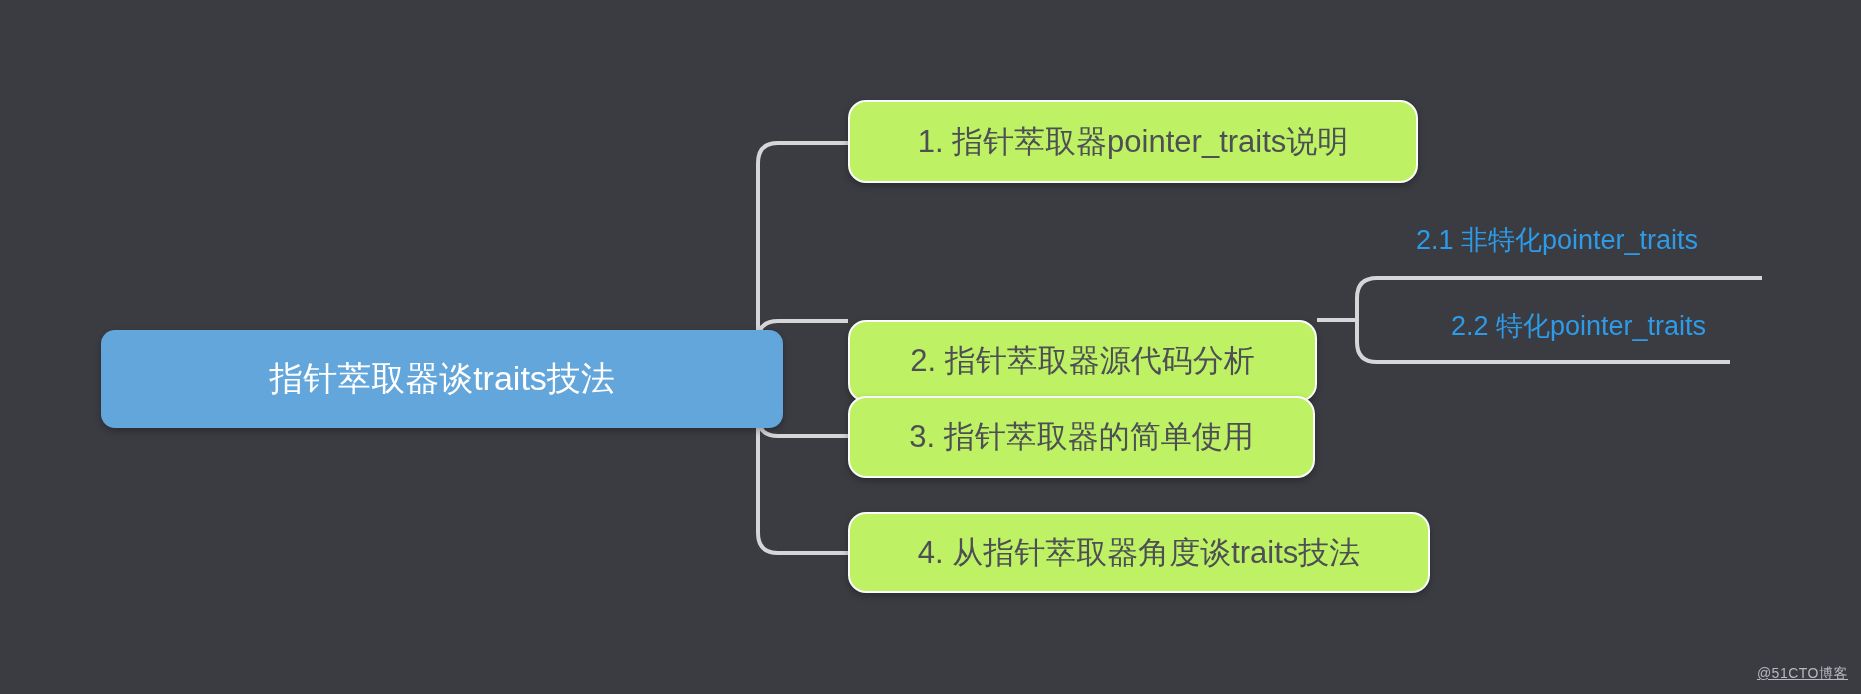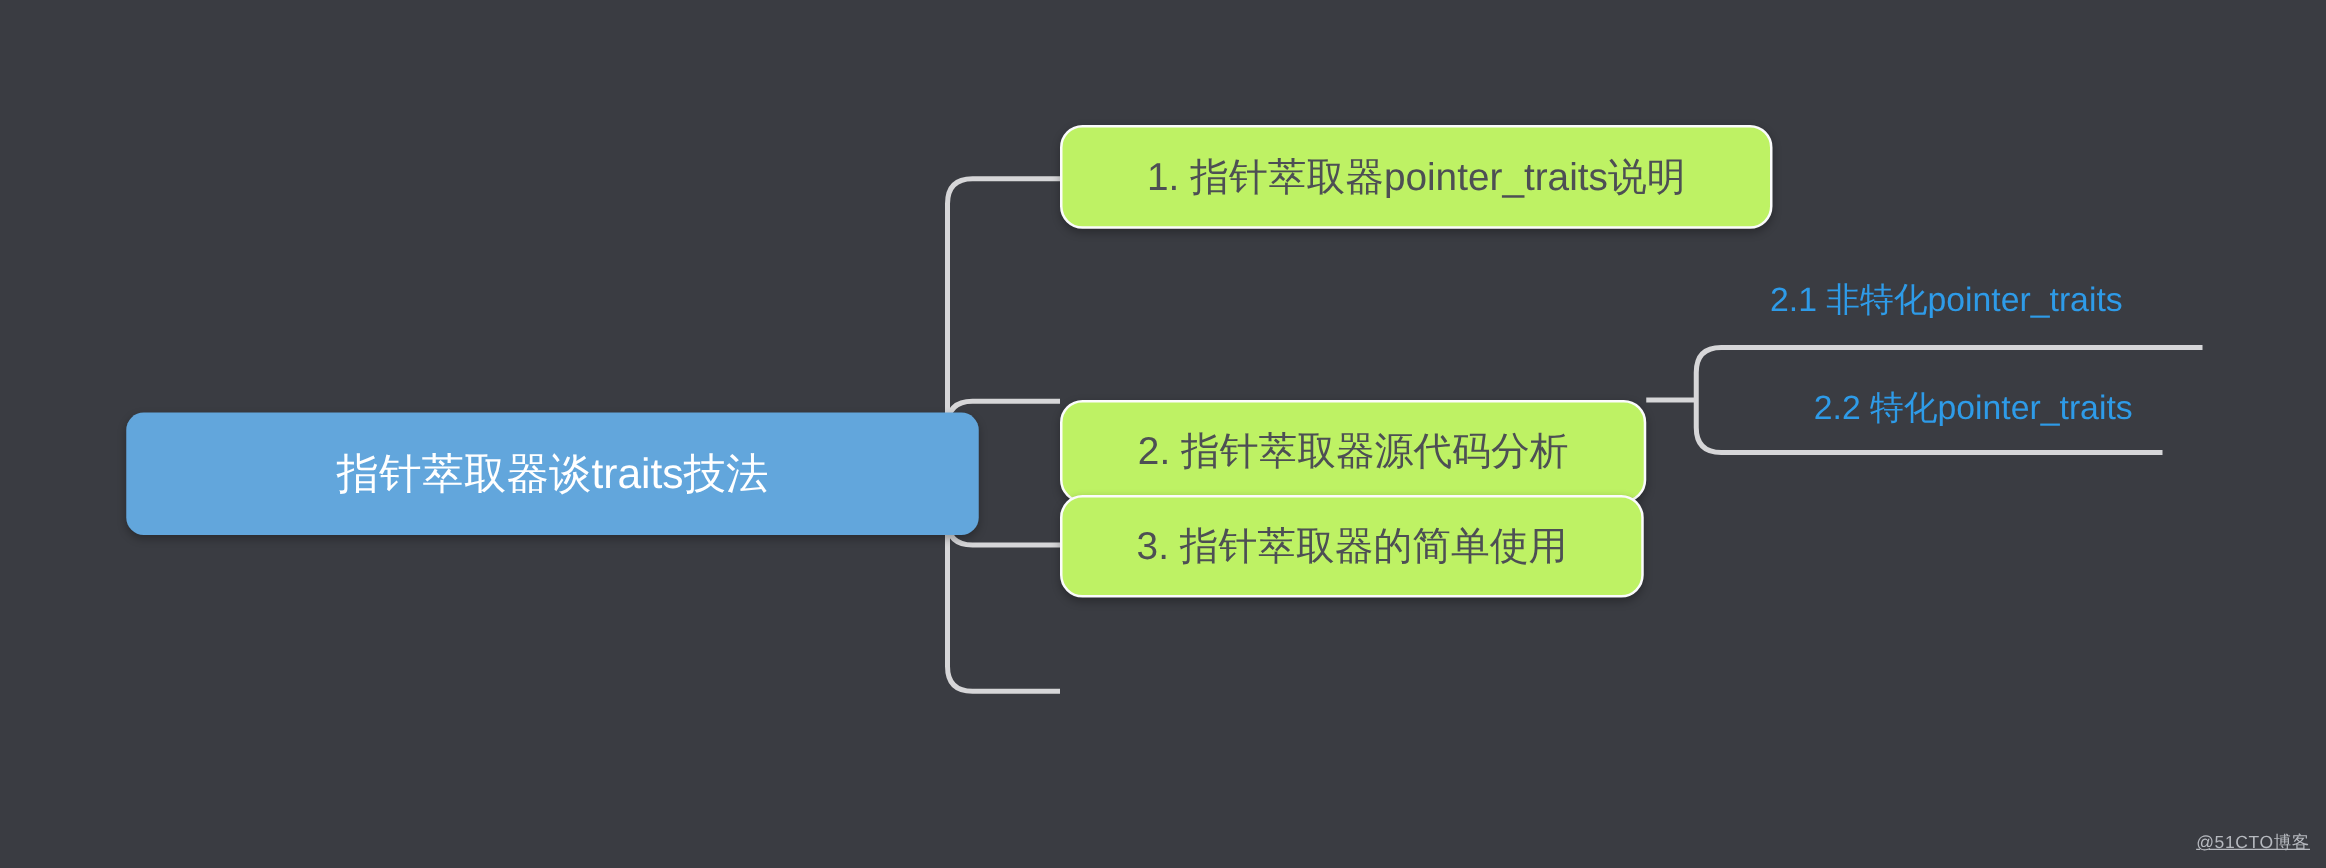--- a/index.html
+++ b/index.html
@@ -92,20 +92,21 @@
   </svg>
 
   <div class="topic root">指针萃取器谈traits技法</div>
 
   <div class="topic child n1">1. 指针萃取器pointer_traits说明</div>
 
   <div class="topic child n2">2. 指针萃取器源代码分析</div>
 
   <div class="topic child n3">3. 指针萃取器的简单使用</div>
 
+  <div class="topic child n4">4. 从指针萃取器角度谈traits技法</div>
 
   <div class="subtopic s1">2.1 非特化pointer_traits</div>
 
   <div class="subtopic s2">2.2 特化pointer_traits</div>
 
   <div class="watermark">@51CTO博客</div>
 
 </div>
 
 </body></html>

